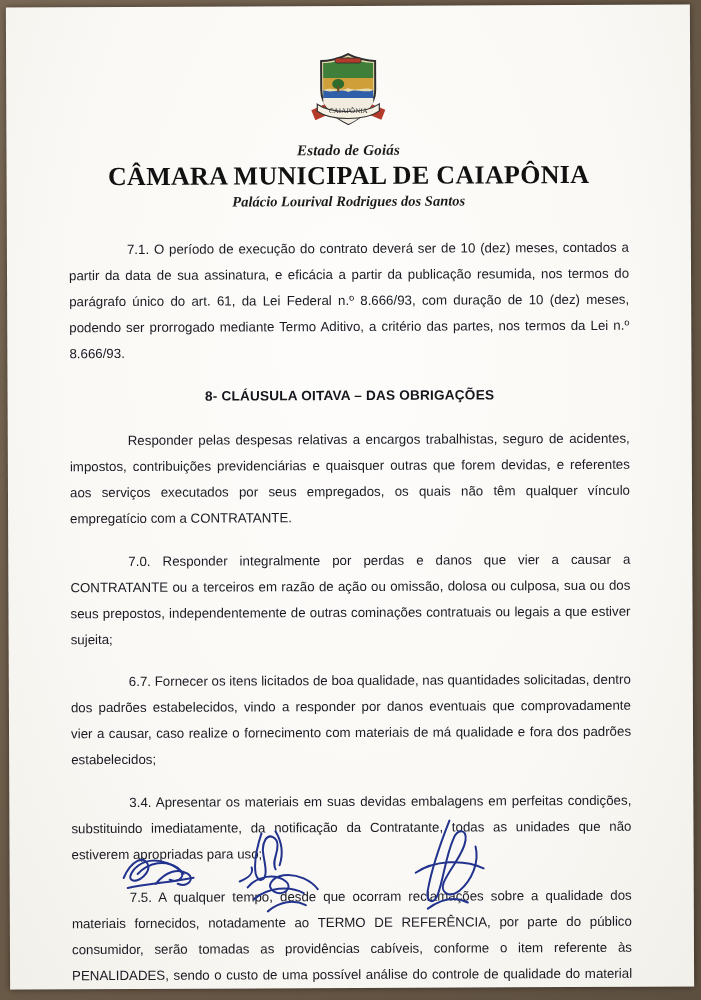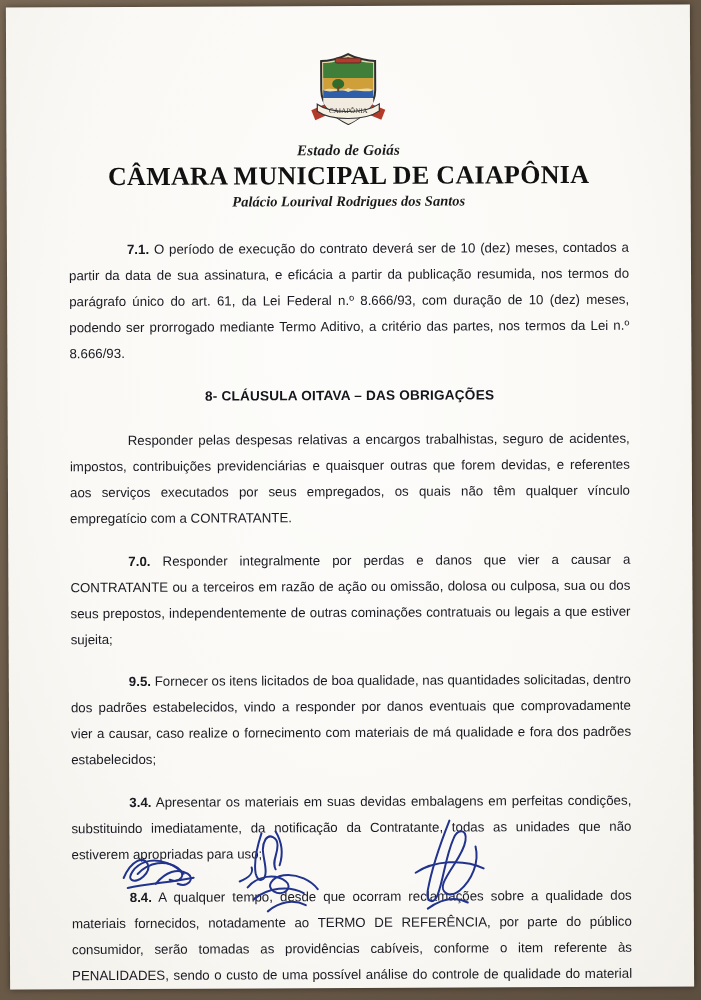--- a/index.html
+++ b/index.html
@@ -95,21 +95,21 @@
     line-height: 1.95;
     color: #1a1a22;
     text-align: justify;
   }
   .para {
     margin: 0 0 17px 0;
     text-indent: 58px;
     text-align: justify;
   }
   .para b, .para .lead {
-    font-weight: bold;
+    font-weight: normal;
   }
   .heading {
     margin: 2px 0 18px 0;
     text-align: center;
     font-weight: bold;
     font-size: 13.6px;
     letter-spacing: 0.2px;
     color: #15151c;
   }
 
@@ -183,31 +183,31 @@
         <p class="para">
           <span>Responder pelas despesas relativas a encargos trabalhistas, seguro de acidentes, impostos, contribuições previdenciárias e quaisquer outras que forem devidas, e referentes aos serviços executados por seus empregados, os quais não têm qualquer vínculo empregatício com a CONTRATANTE.</span>
         </p>
 
         <p class="para">
           <b>7.0.</b> 
           <span>Responder integralmente por perdas e danos que vier a causar a CONTRATANTE ou a terceiros em razão de ação ou omissão, dolosa ou culposa, sua ou dos seus prepostos, independentemente de outras cominações contratuais ou legais a que estiver sujeita;</span>
         </p>
 
         <p class="para">
-          <b>9.5.</b> 
+          <b>6.7.</b> 
           <span>Fornecer os itens licitados de boa qualidade, nas quantidades solicitadas, dentro dos padrões estabelecidos, vindo a responder por danos eventuais que comprovadamente vier a causar, caso realize o fornecimento com materiais de má qualidade e fora dos padrões estabelecidos;</span>
         </p>
 
         <p class="para">
           <b>3.4.</b> 
           <span>Apresentar os materiais em suas devidas embalagens em perfeitas condições, substituindo imediatamente, da notificação da Contratante, todas as unidades que não estiverem apropriadas para uso;</span>
         </p>
 
         <p class="para">
-          <b>8.4.</b> 
+          <b>7.5.</b> 
           <span>A qualquer tempo, desde que ocorram reclamações sobre a qualidade dos materiais fornecidos, notadamente ao TERMO DE REFERÊNCIA, por parte do público consumidor, serão tomadas as providências cabíveis, conforme o item referente às PENALIDADES, sendo o custo de uma possível análise do controle de qualidade do material fornecido por conta da CONTRATADA.</span>
         </p>
 
       </div>
     </div>
 
     <div class="signatures">
 
       <div class="sig sig1">
         <svg width="110" height="60" viewBox="0 0 110 60" aria-hidden="true">

